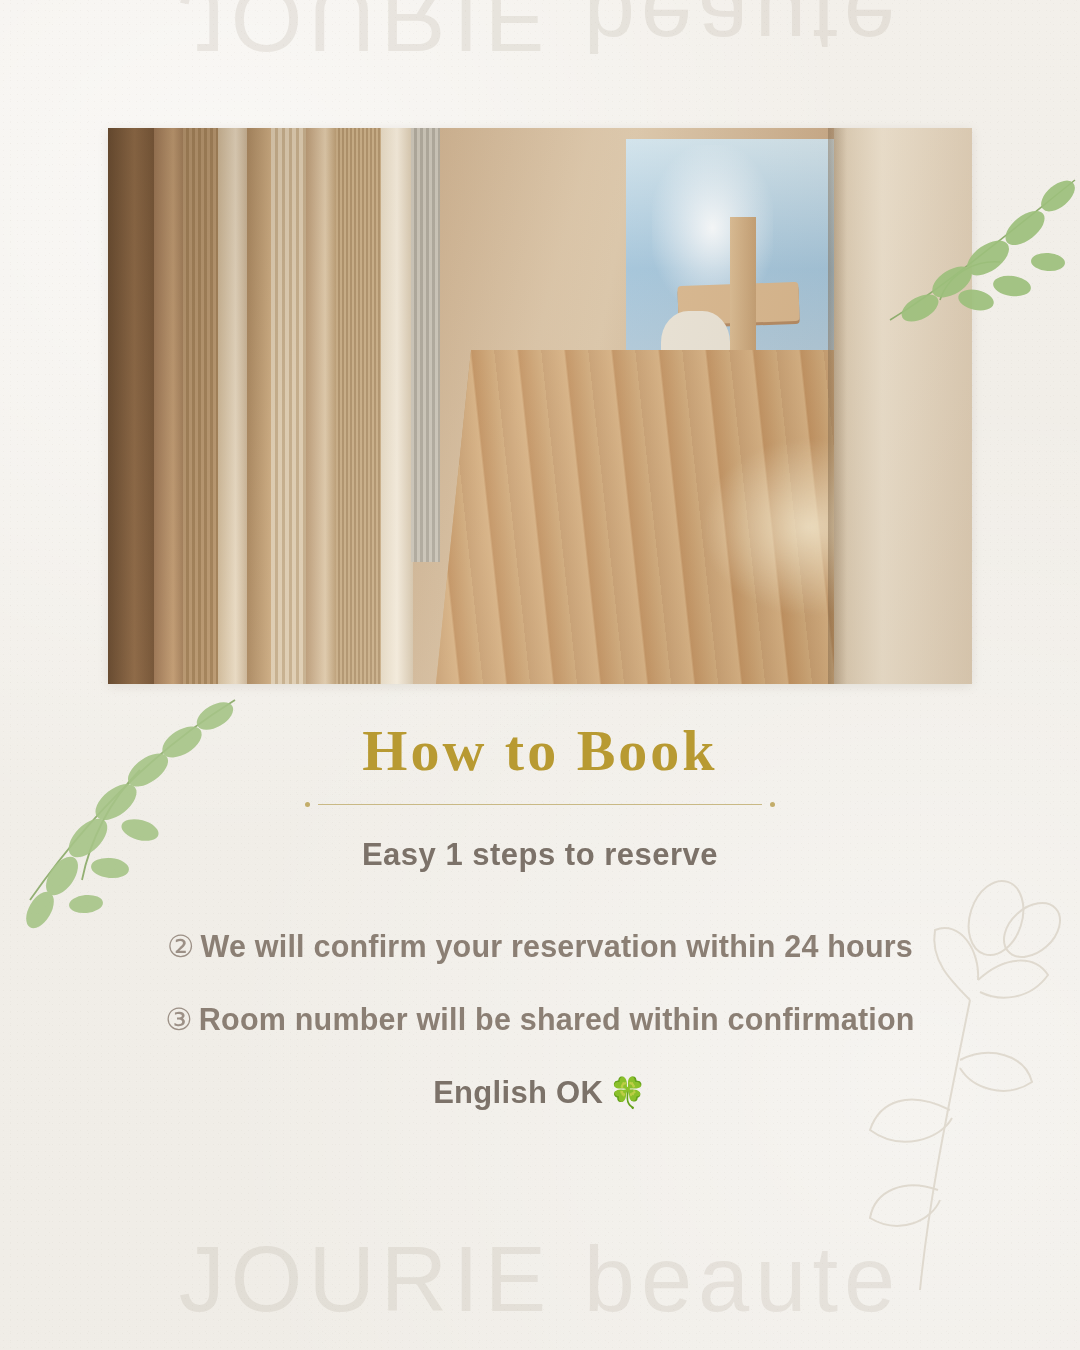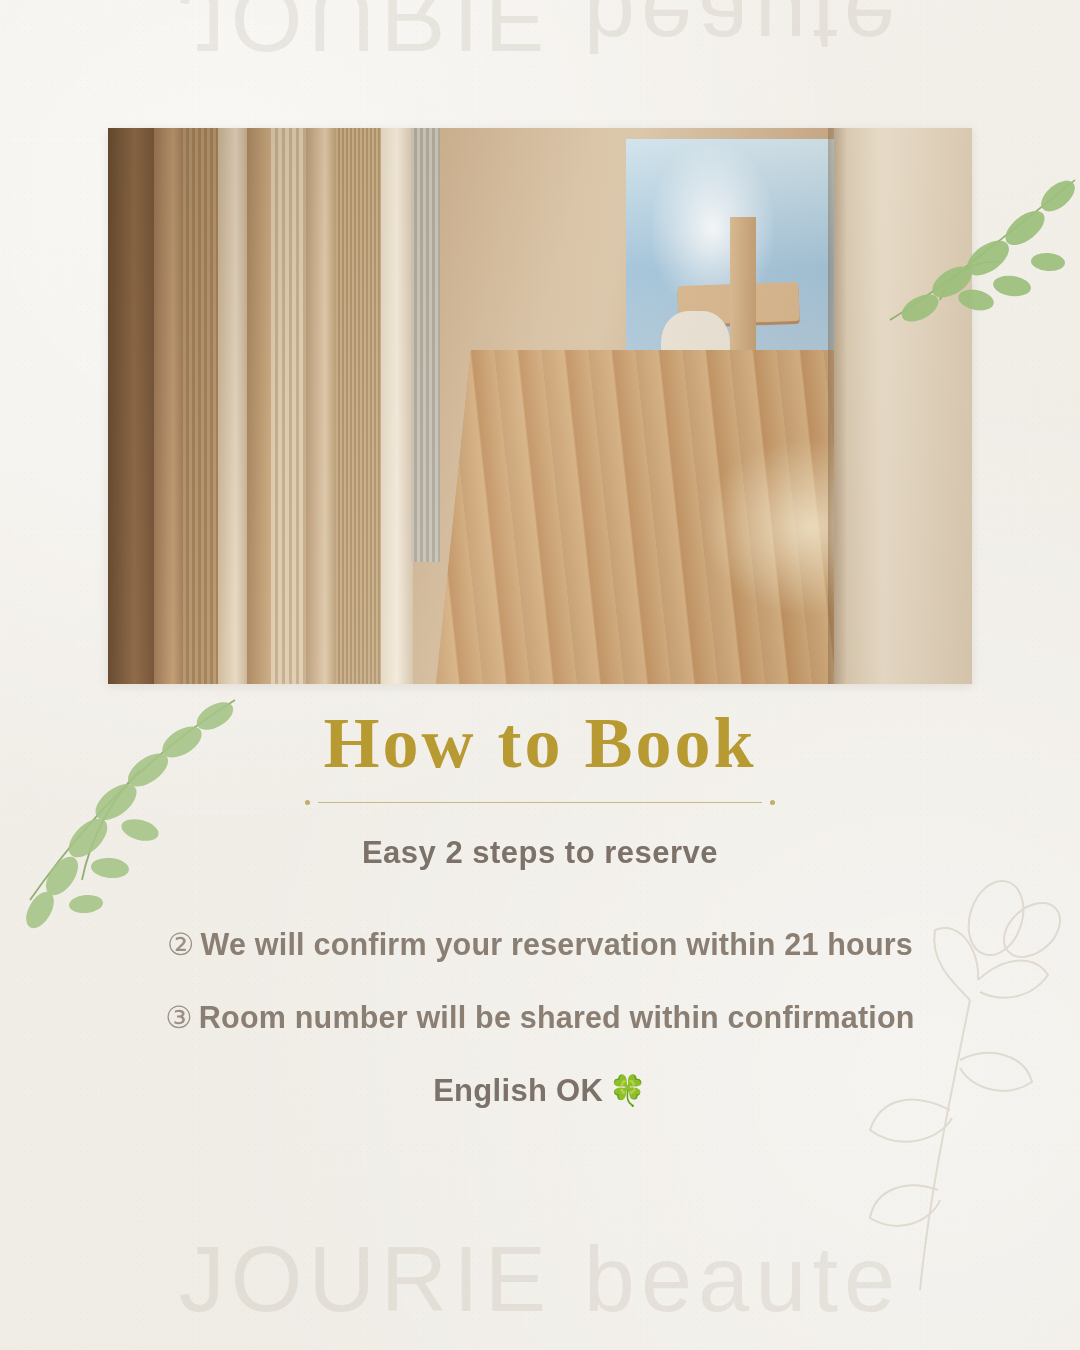--- a/index.html
+++ b/index.html
@@ -206,25 +206,25 @@
   
   .content {
     position: absolute;
     left: 0;
     top: 700px;
     width: 1080px;
     text-align: center;
   }
   .title {
     font-family: "Liberation Serif", serif;
-    font-size: 72px;
+    font-size: 58px;
     font-weight: 700;
     letter-spacing: 3px;
     color: #b89a32;
-    margin: 0;
+    margin: 16px;
     line-height: 1.2;
   }
   .divider {
     display: flex;
     align-items: center;
     justify-content: center;
     gap: 8px;
     margin: 14px auto 0;
     width: 470px;
   }
@@ -370,25 +370,25 @@
 
   <div class="content">
     <h1 class="title">How to Book</h1>
 
     <div class="divider">
       <span class="dot"></span>
       <span class="line"></span>
       <span class="dot"></span>
     </div>
 
-    <p class="subtitle">Easy 2 steps to reserve</p>
+    <p class="subtitle">Easy 1 steps to reserve</p>
 
     <ul class="steps">
       <li class="step">
-        <span class="num">②</span><span>We will confirm  your reservation within 21 hours</span>
+        <span class="num">②</span><span>We will confirm  your reservation within 24 hours</span>
       </li>
       <li class="step">
         <span class="num">③</span><span>Room number will be shared  within confirmation</span>
       </li>
     </ul>
 
     <p class="footer-note">
       <span>English OK</span><span class="clover">🍀</span>
     </p>
   </div>

